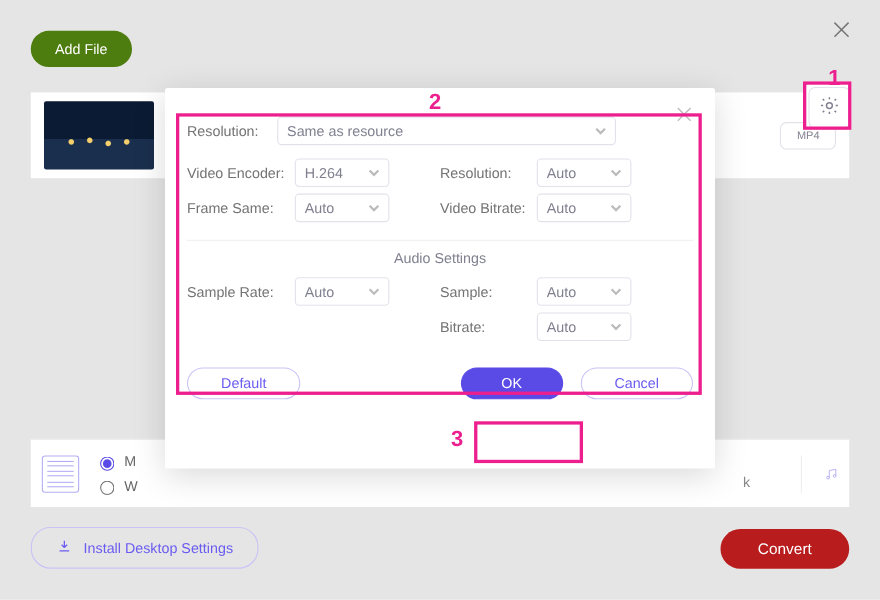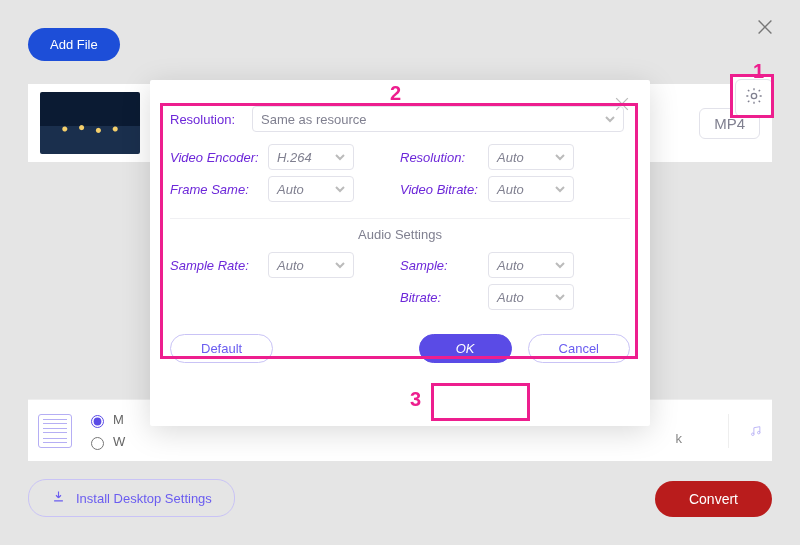--- a/index.html
+++ b/index.html
@@ -3,26 +3,26 @@
 <meta charset="utf-8">
 <style>
   * { box-sizing: border-box; font-family: Arial, Helvetica, sans-serif; }
   body { margin:0; padding:0; width:800px; height:545px; background:#fff; position:relative; overflow:hidden; }
 
   .backdrop { position:absolute; inset:0; background:rgba(0,0,0,0.10); }
 
   .window-close { position:absolute; top:16px; right:24px; cursor:pointer; }
   .window-close svg { width:22px; height:22px; stroke:#777; stroke-width:1.5; }
 
-  .add-file-btn { position:absolute; top:28px; left:28px; background:#1d4ed8; color:#fff; border:none; border-radius:18px; padding:9px 22px; font-size:13px; cursor:pointer; }
+  .add-file-btn { position:absolute; top:28px; left:28px; background:#4d7c0f; color:#fff; border:none; border-radius:18px; padding:9px 22px; font-size:13px; cursor:pointer; }
 
   .file-row { position:absolute; top:84px; left:28px; right:28px; height:78px; background:#fff; display:flex; align-items:center; padding:8px 12px; box-shadow:0 0 0 0 rgba(0,0,0,0); }
   .thumb { width:100px; height:62px; background:linear-gradient(180deg,#0b1b33 55%,#1a2f4d 55%); border-radius:2px; position:relative; overflow:hidden; }
   .thumb::after{ content:""; position:absolute; left:8px; right:8px; top:30px; height:14px; background:radial-gradient(circle at 20% 50%, #f4cf6b 0 2px, transparent 3px),radial-gradient(circle at 40% 40%, #f4cf6b 0 2px, transparent 3px),radial-gradient(circle at 60% 60%, #f4cf6b 0 2px, transparent 3px),radial-gradient(circle at 80% 50%, #f4cf6b 0 2px, transparent 3px); }
-  .mp4-chip { margin-left:auto; background:#fff; border:1px solid #e2e2ea; border-radius:6px; padding:6px 14px; font-size:15px; color:#808090; }
+  .mp4-chip { margin-left:auto; background:#fff; border:1px solid #e2e2ea; border-radius:6px; padding:6px 14px; font-size:10px; color:#808090; }
 
   .settings-btn-wrap { position:absolute; top:74px; right:26px; width:44px; height:44px; background:#fff; padding:2px; }
   .settings-btn-wrap .anno { position:absolute; inset:0; border:3px solid #ed1e8e; }
   .settings-btn { width:38px; height:38px; margin:3px; border:1px solid #e2e2ea; border-radius:6px; display:flex; align-items:center; justify-content:center; background:#fff; cursor:pointer; }
   .settings-btn svg{ width:20px; height:20px; stroke:#808090; fill:none; stroke-width:1.6;}
   .callout-1 { position:absolute; top:60px; right:36px; color:#ed1e8e; font-weight:bold; font-size:20px; }
 
   .bottom-bar { position:absolute; left:28px; right:28px; bottom:84px; height:62px; background:#fff; border-top:1px solid #eee; display:flex; align-items:center; padding:0 10px; }
   .video-ico { width:34px; height:34px; border:1.5px solid #b5aef4; border-radius:3px; display:flex; flex-direction:column; justify-content:space-between; padding:4px; margin-right:14px; }
   .video-ico span{ height:5px; border-top:1.5px solid #b5aef4; border-bottom:1.5px solid #b5aef4;}
@@ -40,37 +40,37 @@
 
   
   .dialog { position:absolute; top:80px; left:150px; width:500px; height:346px; background:#fff; box-shadow:0 6px 30px rgba(0,0,0,0.15); border-radius:2px; padding:16px 20px 14px; }
   .dialog-close{ position:absolute; top:14px; right:18px; cursor:pointer;}
   .dialog-close svg{ width:20px; height:20px; stroke:#bbb; stroke-width:1.5; }
   .callout-2 { position:absolute; top:82px; left:390px; color:#ed1e8e; font-weight:bold; font-size:20px; z-index:5;}
 
   .anno-box-2 { position:absolute; top:103px; left:160px; width:478px; height:256px; border:3px solid #ed1e8e; pointer-events:none; z-index:4;}
 
   .row{ display:flex; align-items:center; margin:6px 0; }
-  .label{ font-size:13px; color:#6d28d9; width:82px; }
+  .label{ font-size:13px; color:#737373; width:82px; }
   .label.w2{ width:98px; }
   .select{ flex:0 0 auto; border:1px solid #e2e2ea; border-radius:4px; height:26px; display:flex; align-items:center; padding:0 8px; font-size:13px; color:#808090; cursor:pointer; position:relative;}
   .select .chev{ margin-left:auto; }
   .select .chev svg{ width:10px; height:10px; stroke:#bbb; stroke-width:2; fill:none;}
-  .select.big{ width:372px;}
+  .select.big{ width:308px;}
   .select.sm{ width:86px; }
   .section-head{ text-align:center; font-size:13px; color:#808090; margin:10px 0 4px; border-top:1px solid #f0f0f3; padding-top:8px; position:relative;}
-  .grid2{ display:flex;font-style:italic; }
+  .grid2{ display:flex; }
   .gcol{ flex:1; }
   .gcol .row .label{ width:98px;}
   .gcol2 .row .label{ width:88px;}
 
   .dialog-footer{ display:flex; align-items:center; gap:16px; margin-top:18px; justify-content:flex-start;}
   .pill{ border-radius:18px; padding:6px 30px; font-size:13px; cursor:pointer;text-align:center; }
   .pill.outline{ background:#fff; border:1px solid #c9c3f6; color:#6a5cf0; }
-  .pill.primary{ background:#5a4be6; border:1px solid #5a4be6; color:#fff; padding:6px 36px;font-style:italic;}
+  .pill.primary{ background:#5a4be6; border:1px solid #5a4be6; color:#fff; padding:6px 36px;}
   .footer-spacer{ flex:1; }
 
   .anno-box-3{ position:absolute; left:431px; top:383px; width:99px; height:38px; border:3px solid #ed1e8e; pointer-events:none; z-index:6;}
   .callout-3{ position:absolute; left:410px; top:388px; color:#ed1e8e; font-weight:bold; font-size:20px; z-index:6;}
 </style>
 </head>
 <body>
 
 <div class="backdrop"></div>
 

